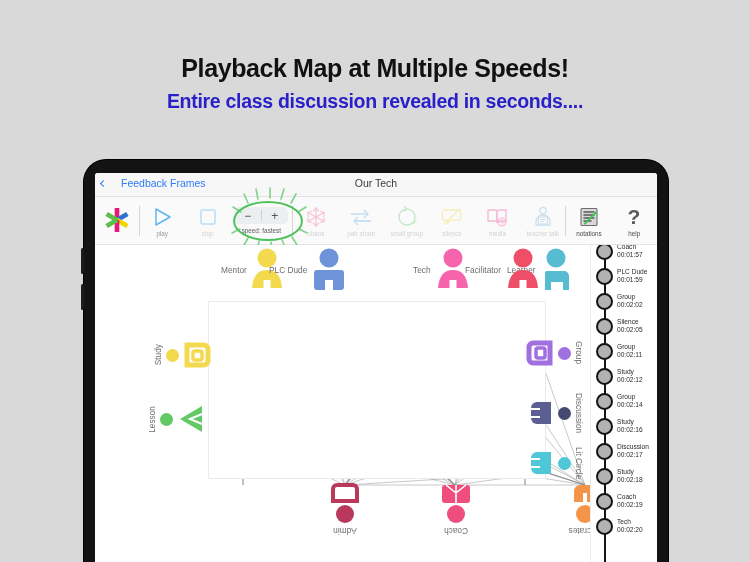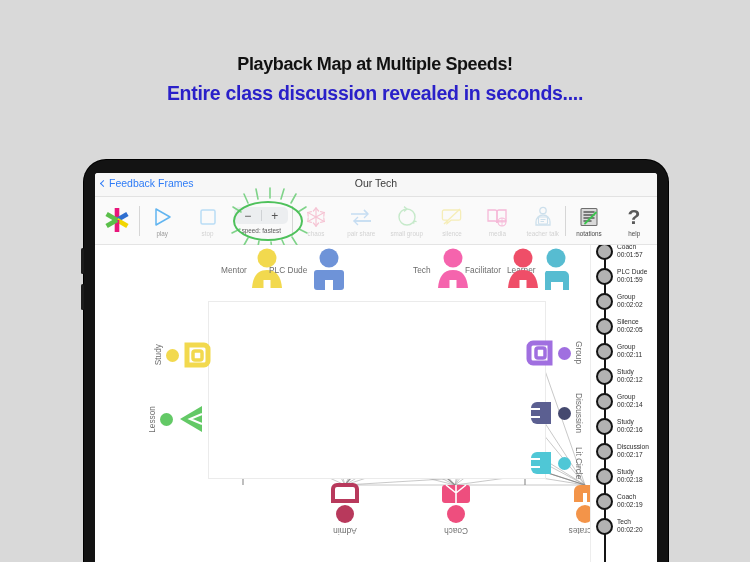--- a/index.html
+++ b/index.html
@@ -7,21 +7,21 @@
     width: 750px; height: 562px;
     background: #d9d9d9;
     font-family: "Liberation Sans", sans-serif;
     overflow: hidden;
   }
   #root { position: relative; width: 750px; height: 562px; }
 
   
   .headline-wrap { position: absolute; top: 54px; left: 0; width: 750px; text-align: center; }
   .headline-main {
-    font-size: 18px; font-weight: bold; color: #111; letter-spacing: -0.4px;
+    font-size: 25px; font-weight: bold; color: #111; letter-spacing: -0.4px;
   }
   .headline-sub {
     font-size: 19.5px; font-weight: bold; color: #2a20c9; margin-top: 7px; letter-spacing: -0.3px;
   }
 
   
   .device {
     position: absolute; left: 84px; top: 160px;
     width: 584px; height: 420px;
     background: #131313;
@@ -41,21 +41,21 @@
     overflow: hidden;
   }
 
   
   .navbar {
     position: relative; height: 24px; background: #f7f7f7;
     border-bottom: 1px solid #e2e2e2;
   }
   .back-link {
     position: absolute; left: 6px; top: 4px;
-    font-size: 10.5px; color: #2f7cf6; display: flex; align-items: center; gap: 2px;
+    font-size: 10.5px; color: #2f7cf6; display: flex; align-items: center; gap: 14px;
   }
   .chev-back {
     display: inline-block; width: 5px; height: 5px;
     border-left: 1.6px solid #2f7cf6; border-bottom: 1.6px solid #2f7cf6;
     transform: rotate(45deg); margin-right: 1px;
   }
   .nav-title {
     position: absolute; left: 0; right: 0; top: 4px; text-align: center;
     font-size: 10.5px; color: #3a3a3a;
   }

